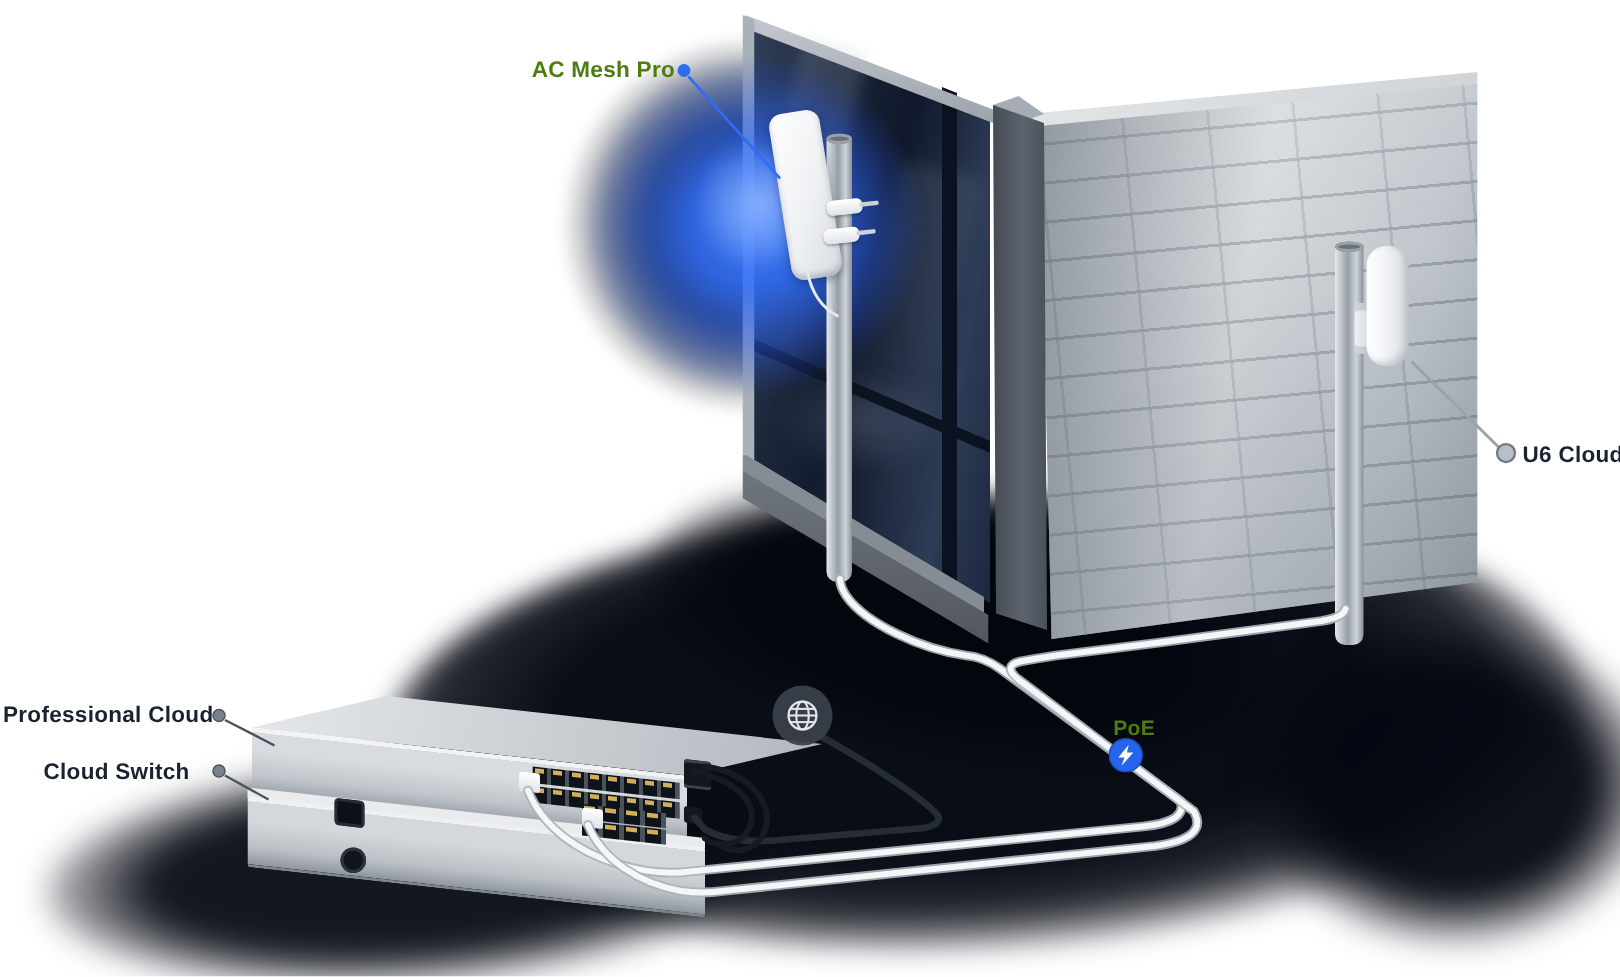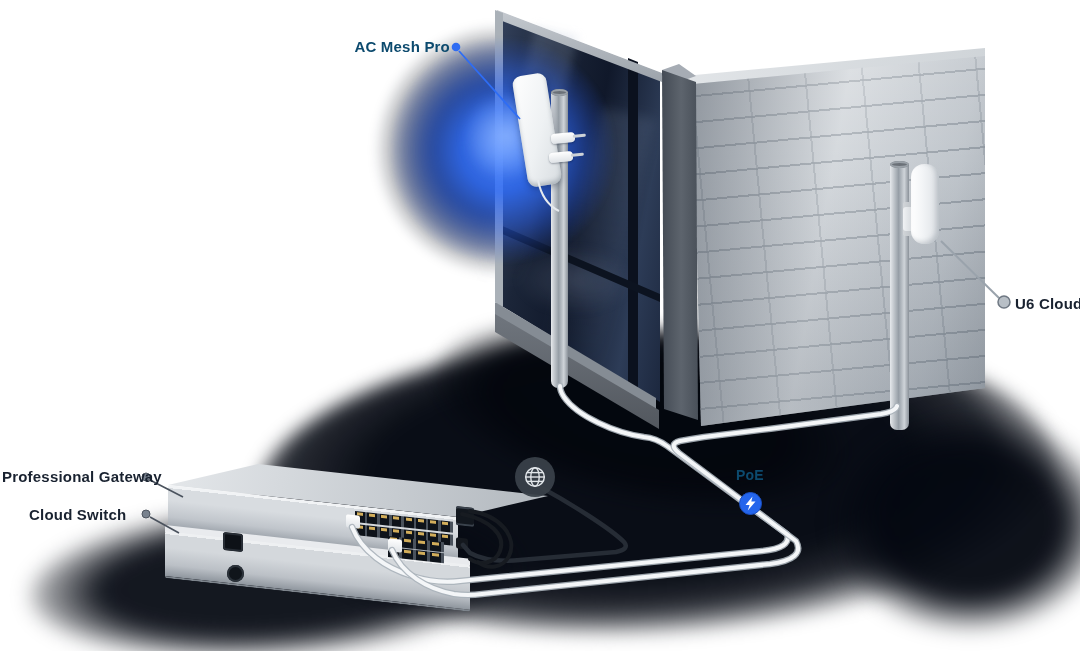--- a/index.html
+++ b/index.html
@@ -144,27 +144,27 @@
   .head-wan{left:456px;top:538px;width:12px;height:11px;background:#14181e;border-radius:2px;transform:skewY(6.3deg);}
 
   
   .overlay{left:0;top:0;width:1080px;height:651px;pointer-events:none;}
 
   
   .poe-badge{left:739px;top:492px;width:23px;height:23px;}
 
   
   .lbl{font-weight:700;font-size:15px;letter-spacing:.2px;white-space:nowrap;}
-  .lbl-blue{color:#0c4a6e;}
+  .lbl-blue{color:#4d7c0f;}
   .lbl-dark{color:#192230;}
   .lbl-ac{left:350px;top:38px;width:100px;text-align:right;}
   .lbl-u6{left:1015px;top:295px;}
   .lbl-ps{left:2px;top:468px;}
   .lbl-cg{left:29px;top:506px;}
-  .lbl-poe{left:736px;top:467px;width:34px;text-align:left;font-size:14px;}
+  .lbl-poe{left:736px;top:477px;width:34px;text-align:right;font-size:14px;}
 </style>
 </head>
 <body>
 
 <div id="scene">
 
   <div class="blob blob-halo"></div>
   <div class="blob blob-floor-main"></div>
   <div class="blob blob-floor-right"></div>
   <div class="blob blob-floor-left"></div>
@@ -257,17 +257,17 @@
     <circle cx="146" cy="514" r="4" fill="#79828e" stroke="#4e5560" stroke-width="1"></circle>
   </svg>
 
   <svg class="poe-badge" viewBox="0 0 23 23">
     <circle cx="11.5" cy="11.5" r="11" fill="#2465ec" stroke="#1b4fc0" stroke-width="1"></circle>
     <path d="M 13.5 4.5 L 6.5 13 L 10.6 13 L 8.8 18.5 L 16.5 9.6 L 12.3 9.6 Z" fill="#ffffff"></path>
   </svg>
 
   <div class="lbl lbl-blue lbl-ac">AC Mesh Pro</div>
   <div class="lbl lbl-dark lbl-u6">U6 Cloud</div>
-  <div class="lbl lbl-dark lbl-ps">Professional Gateway</div>
+  <div class="lbl lbl-dark lbl-ps">Professional Cloud</div>
   <div class="lbl lbl-dark lbl-cg">Cloud Switch</div>
   <div class="lbl lbl-blue lbl-poe">PoE</div>
 
 </div>
 
 </body></html>

